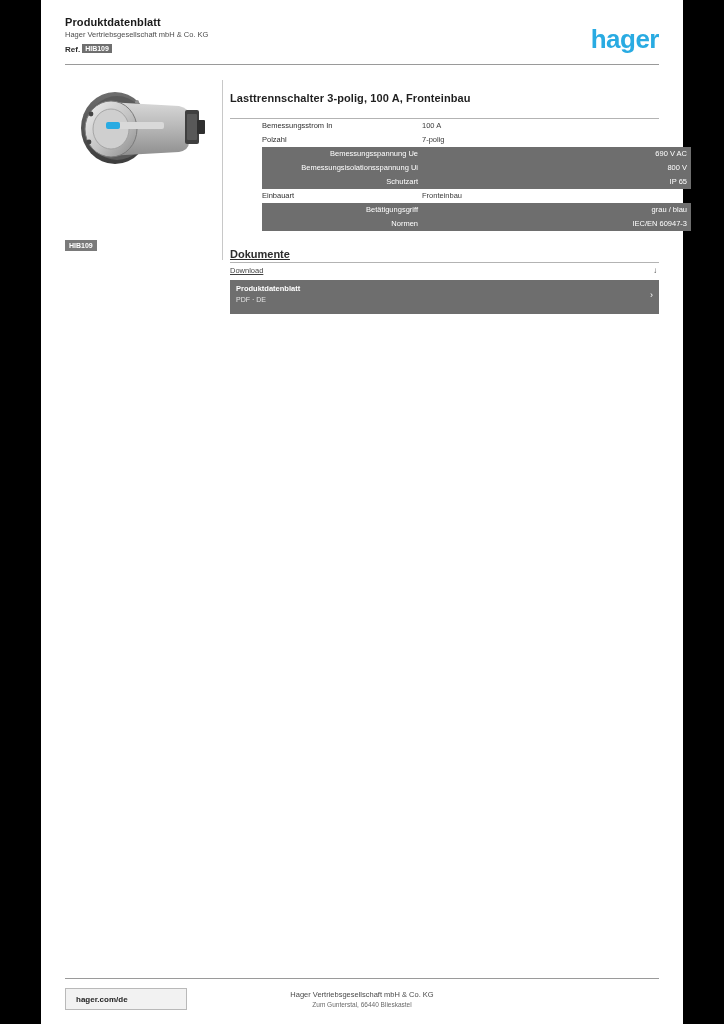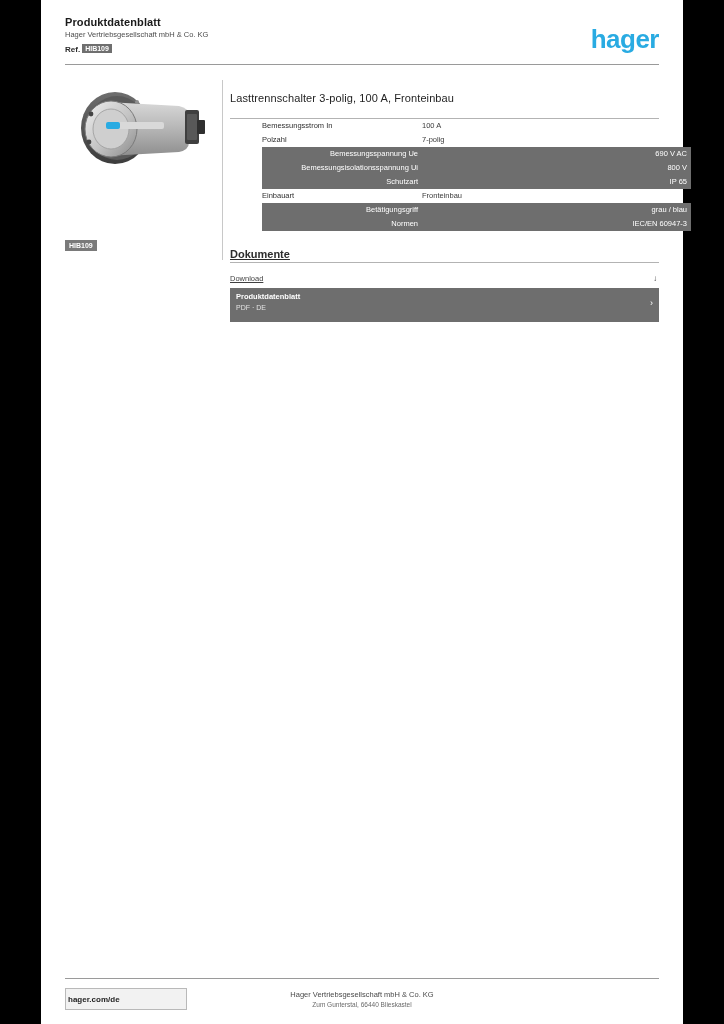--- a/index.html
+++ b/index.html
@@ -133,21 +133,21 @@
 
   
   .right-col {
     position: absolute;
     left: 189px;
     top: 80px;
     width: 429px;
   }
   .prod-heading {
     font-size: 11px;
-    font-weight: normal;
+    font-weight: bold;
     color: #1f1f1f;
     line-height: 16px;
     margin: 10px 0 12px 0;
     letter-spacing: 0.1px;
   }
   .section-title {
     font-size: 8.5px;
     font-weight: bold;
     color: #2b2b2b;
     margin: 16px 0 4px 0;
@@ -216,21 +216,21 @@
     font-size: 11px;
     font-weight: bold;
     color: #2b2b2b;
     line-height: 11px;
     text-decoration: underline;
   }
   .doc-sub-row {
     font-size: 7.5px;
     color: #3f3f3f;
     line-height: 10px;
-    margin-top: 11px;
+    margin-top: 3px;
     position: relative;
     text-decoration: underline;
   }
   .doc-sub-row .dl-arrow {
     position: absolute;
     right: 2px;
     top: 0;
     font-size: 8px;
     color: #3f3f3f;
   }
@@ -248,21 +248,21 @@
     position: absolute;
     left: 24px;
     top: 988px;
     width: 122px;
     height: 22px;
     border: 1px solid #b9b9b9;
     background: #f2f2f2;
     font-size: 8px;
     color: #1f1f1f;
     line-height: 22px;
-    padding-left: 2px;
+    padding-left: 10px;
     box-sizing: border-box;
     font-weight: bold;
   }
   .footer-center {
     position: absolute;
     left: 0;
     top: 990px;
     width: 642px;
     text-align: center;
     font-size: 7.5px;

